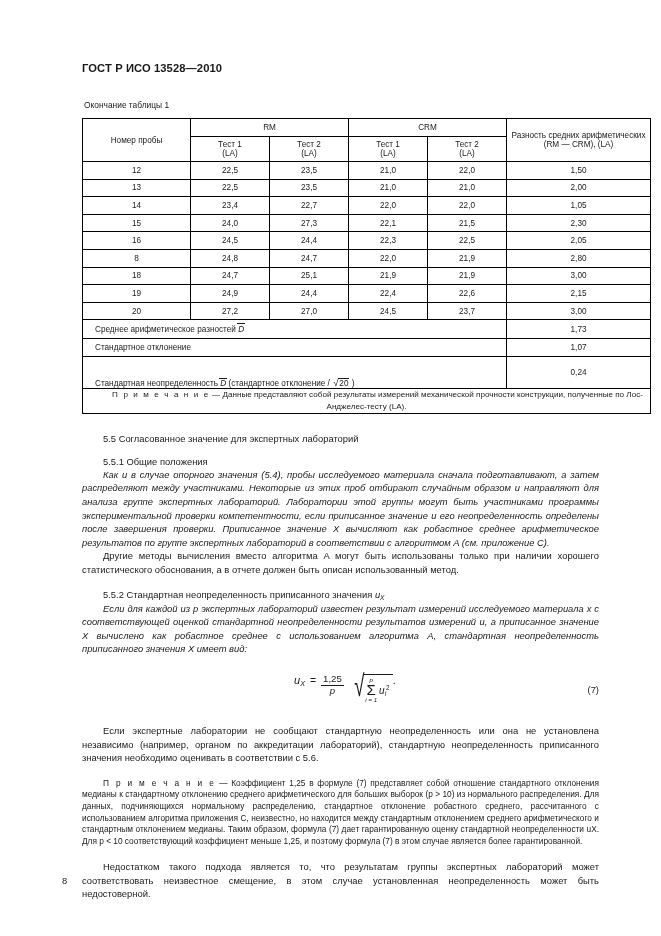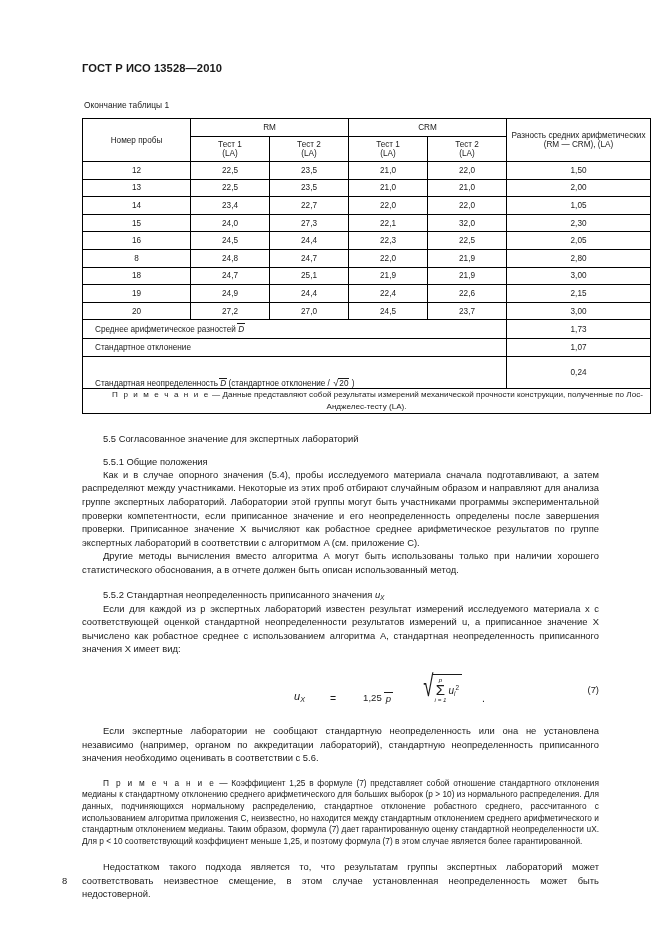--- a/index.html
+++ b/index.html
@@ -113,50 +113,49 @@
     padding-left: 21px;
   }
   p.body {
     font-size: 9.4px;
     line-height: 13.6px;
     text-align: justify;
     margin: 0;
     text-indent: 21px;
     hyphens: manual;
   }
-  p.body.first { margin-top: 1px; }
+  p.body.first { margin-top: 1px; font-style: italic; }
   p.tight { margin-top: 0; }
   .m { font-style: italic; }
   sub.v {
     font-size: 6.6px;
     font-style: italic;
     vertical-align: -2px;
   }
 
   
   .formula-block {
     position: relative;
     height: 56px;
     margin-top: 12px;
   }
   .formula {
     position: absolute;
     left: 212px;
     top: 6px;
     font-size: 10.5px;
     display: flex;
-    align-items: flex-end;
-    gap: 20px;
+    align-items: flex-start;
   }
   .fvar { font-style: italic; font-size: 11px; }
   .fvar sub { font-size: 7.2px; font-style: italic; vertical-align: -2px; }
   .eq { margin: 0 5px; }
   .frac {
     display: inline-flex;
-    flex-direction: row;
+    flex-direction: column;
     align-items: center;
     vertical-align: middle;
     line-height: 1.05;
   }
   .frac .num { font-size: 9.6px; padding: 0 2px 0.5px 2px; }
   .frac .den {
     font-size: 9.6px;
     font-style: italic;
     border-top: 0.9px solid #1a1a1a;
     padding: 0.5px 2px 0 2px;
@@ -292,21 +291,21 @@
         <td>22,7</td>
         <td>22,0</td>
         <td>22,0</td>
         <td>1,05</td>
       </tr>
       <tr class="data-row">
         <td>15</td>
         <td>24,0</td>
         <td>27,3</td>
         <td>22,1</td>
-        <td>32,0</td>
+        <td>21,5</td>
         <td>2,30</td>
       </tr>
       <tr class="data-row">
         <td>16</td>
         <td>24,5</td>
         <td>24,4</td>
         <td>22,3</td>
         <td>22,5</td>
         <td>2,05</td>
       </tr>

